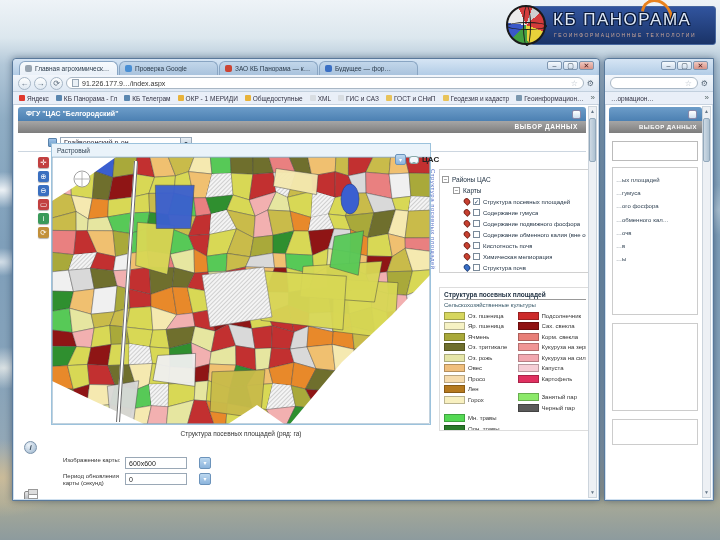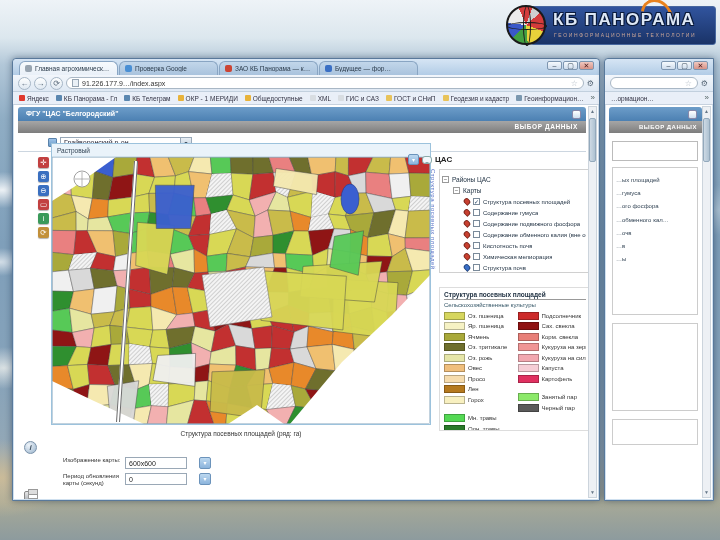--- a/index.html
+++ b/index.html
@@ -16,21 +16,21 @@
   .slide-title{position:absolute;left:28px;top:8px;z-index:2;
     font-family:"Liberation Serif",serif;font-weight:bold;font-size:22px;color:#1d3a8f;
     text-shadow:1px 1px 1px rgba(255,255,255,.55);}
   
   .logo{position:absolute;left:506px;top:1px;width:210px;height:52px;z-index:2;}
   .logo-bg{position:absolute;left:24px;top:5px;right:0;bottom:8px;background:linear-gradient(#31549e,#1a3367);border-radius:3px;border:1px solid #47679f;}
   .globe{position:absolute;left:0;top:4px;width:40px;height:40px;border-radius:50%;border:2px solid #1a1a1a;
     background:conic-gradient(from 20deg,#cfcfcf 0 8%,#d43b3b 8% 25%,#e8d23a 25% 43%,#42a042 43% 57%,#3a58c8 57% 71%,#ececec 71% 88%,#d43b3b 88% 100%);}
   .globe::before{content:'';position:absolute;left:42%;top:-3%;width:16%;height:106%;border-radius:50%;border:1.5px solid #1a1a1a;}
   .globe::after{content:'';position:absolute;top:42%;left:-3%;height:16%;width:106%;border-radius:50%;border:1.5px solid #1a1a1a;}
-  .brand{position:absolute;left:47px;top:9px;font-size:17px;font-weight:bold;letter-spacing:1.5px;color:#dde7f5;white-space:nowrap;
+  .brand{position:absolute;left:47px;top:9px;font-size:17px;font-weight:normal;letter-spacing:1.5px;color:#dde7f5;white-space:nowrap;
     text-shadow:1px 1px 0 #0a1a3a,-1px -1px 0 #0a1a3a,1px -1px 0 #0a1a3a,-1px 1px 0 #0a1a3a;}
   .logo-sub{position:absolute;left:48px;top:31px;font-size:5px;letter-spacing:1.6px;color:#c9a598;white-space:nowrap;}
   .swoosh{position:absolute;right:44px;top:-3px;width:30px;height:36px;border:3px solid transparent;
     border-right-color:#e8821e;border-top-color:#e8821e;border-radius:50%;transform:rotate(-35deg);}
   
   .window{position:absolute;z-index:3;background:#cfe0ef;border:1px solid #59799b;border-radius:4px 4px 0 0;box-shadow:0 0 7px rgba(10,30,60,.45);}
   .main-window{left:12px;top:58px;width:588px;height:443px;}
   .rt-window{left:604px;top:58px;width:110px;height:443px;border-radius:4px 0 0 0;overflow:hidden;}
   .titlebar{position:relative;height:16px;background:linear-gradient(#d6e5f4,#b2cce6);border-radius:4px 4px 0 0;}
   .tabs{position:absolute;left:6px;bottom:0;display:flex;gap:1px;}
@@ -77,21 +77,21 @@
     background:radial-gradient(circle at 35% 30%,#eef4fa,#9ab4cc);border:1px solid #7a92aa;
     color:#456;font-size:8px;font-style:italic;font-weight:bold;text-align:center;line-height:12px;}
   .form{position:absolute;left:49px;top:352px;}
   .frow{display:flex;align-items:flex-start;margin-bottom:4px;}
   .flabel{width:62px;font-size:6px;color:#333;line-height:1.2;}
   .finput{width:62px;height:12px;border:1px solid #9aa8b6;background:#fff;font-size:7px;color:#222;display:flex;align-items:center;padding:0 3px;}
   .fdrop{width:12px;height:12px;margin-left:12px;background:linear-gradient(#bcd8f0,#8cb4dc);border:1px solid #6b93bb;border-radius:2px;color:#fff;font-size:6px;text-align:center;line-height:11px;}
   .printer{position:absolute;left:10px;top:386px;width:14px;height:10px;background:linear-gradient(#e8e8e8,#b0b4b8);border:1px solid #888;border-radius:2px;}
   .printer::before{content:'';position:absolute;left:3px;top:-3px;width:8px;height:4px;background:#ddd;border:1px solid #999;}
   .printer::after{content:'';position:absolute;left:3px;bottom:1px;width:8px;height:3px;background:#fff;border:1px solid #999;}
-  .cas-row{position:absolute;left:394px;top:49px;display:flex;align-items:center;gap:3px;}
+  .cas-row{position:absolute;left:381px;top:49px;display:flex;align-items:center;gap:3px;}
   .rdrop{width:11px;height:11px;background:linear-gradient(#bcd8f0,#8cb4dc);border:1px solid #6b93bb;border-radius:2px;color:#fff;font-size:6px;text-align:center;line-height:10px;}
   .balloon{width:10px;height:8px;background:#f4f8fc;border:1px solid #8aa;border-radius:3px;position:relative;}
   .balloon::after{content:'';position:absolute;left:2px;bottom:-3px;border:2px solid transparent;border-top-color:#8aa;}
   .cas-label{font-size:8px;font-weight:bold;color:#222;}
   .vert-label{position:absolute;left:416px;top:64px;height:250px;writing-mode:vertical-rl;font-size:6px;color:#5a74c8;letter-spacing:.5px;overflow:hidden;}
   .tree-box{position:absolute;left:425px;top:64px;width:150px;height:104px;border:1px solid #d0d0d0;background:#fff;padding:4px 2px;font-size:6.5px;color:#234;overflow:hidden;}
   .troot,.tgroup{display:flex;align-items:center;gap:3px;height:11px;}
   .tgroup{padding-left:11px;}
   .texp{width:7px;height:7px;flex:none;border:1px solid #999;background:#fff;font-size:6px;line-height:5px;text-align:center;color:#444;}
   .titem{display:flex;align-items:center;gap:3px;height:11px;padding-left:22px;}

